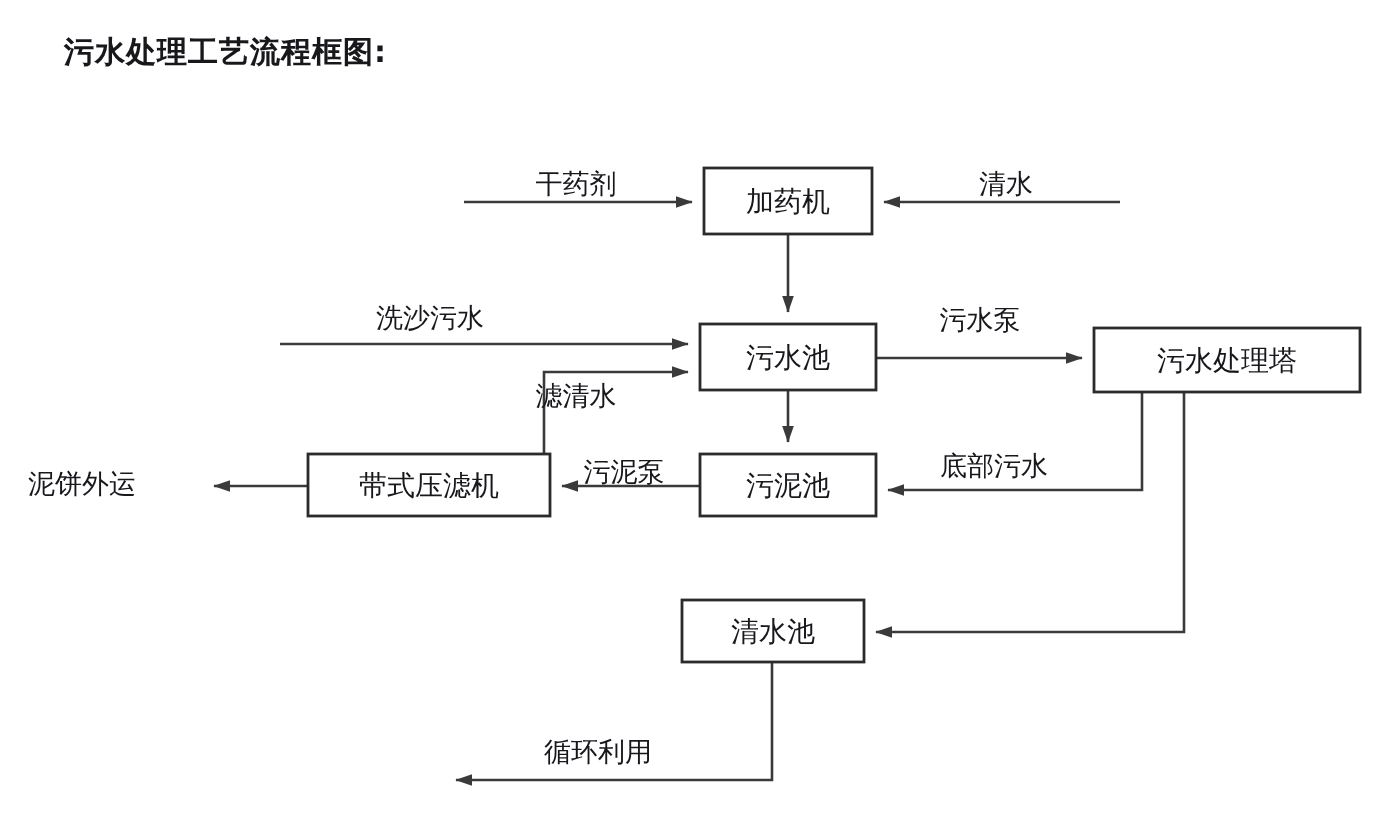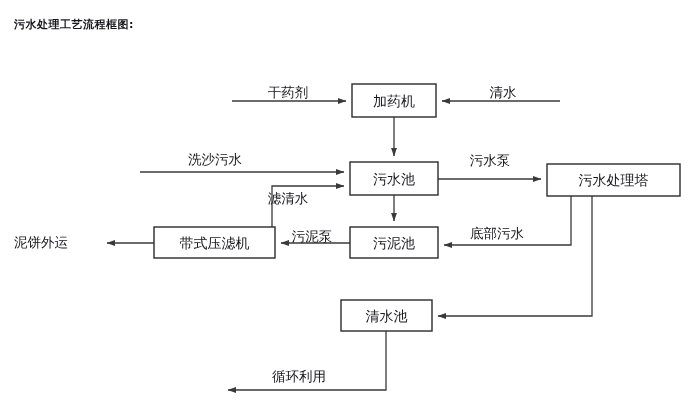--- a/index.html
+++ b/index.html
@@ -10,23 +10,23 @@
   #page {
     position: relative;
     width: 700px;
     height: 420px;
     background: #ffffff;
     font-family: "DejaVu Sans", "Liberation Sans", sans-serif;
     overflow: hidden;
   }
   #title {
     position: absolute;
-    left: 14px;
+    left: 32px;
     top: 17px;
-    font-size: 11px;
+    font-size: 15px;
     font-weight: bold;
     color: #17171c;
     letter-spacing: 0.5px;
     white-space: nowrap;
   }
   #flow {
     position: absolute;
     left: 0;
     top: 0;
     width: 700px;

